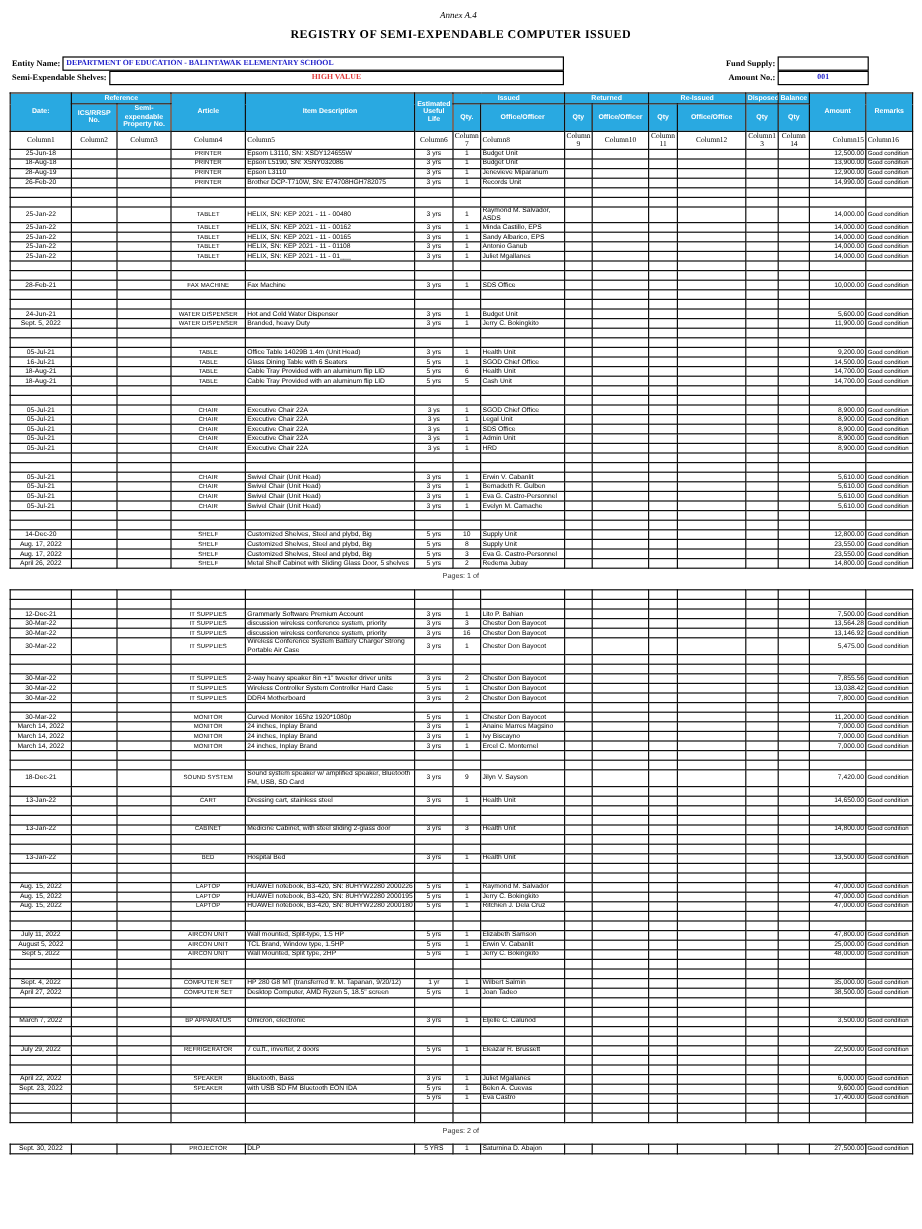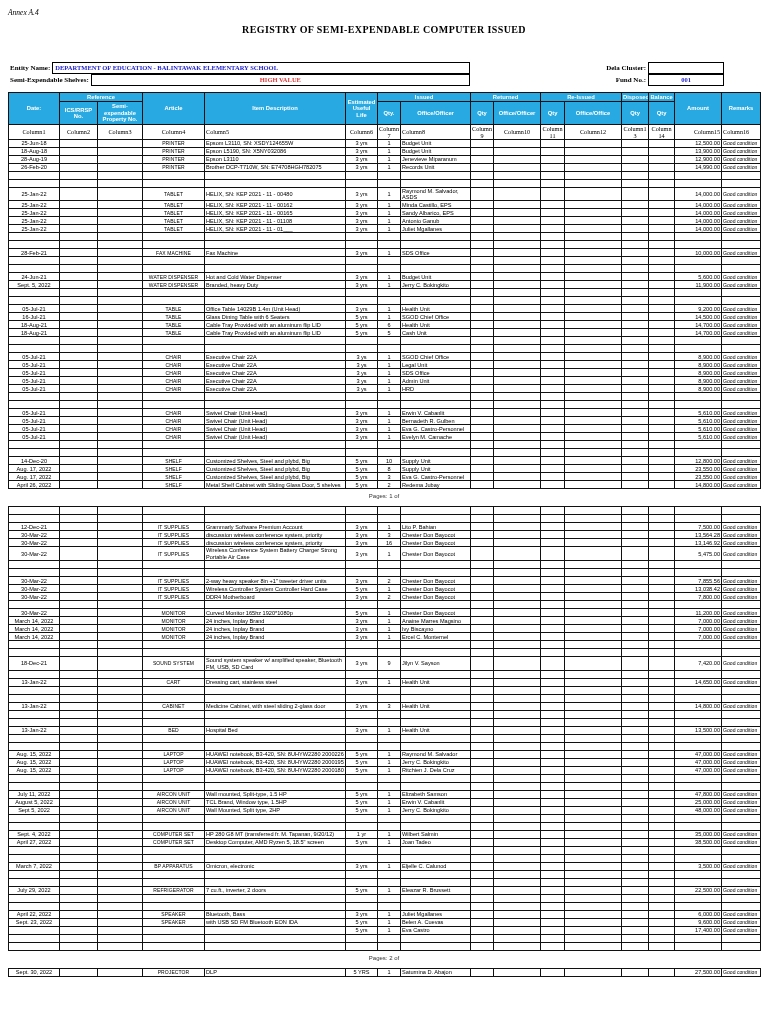--- a/index.html
+++ b/index.html
@@ -1,20 +1,20 @@
 <!DOCTYPE html>
 <html style="--hdr: #29a9e1; --blue: #2323cc; --red: #e03a3a;"><head>
 <meta charset="utf-8">
 <style>
   html,body{margin:0;padding:0;background:#fff;width:768px;height:1024px;overflow:hidden}
   .page{box-sizing:border-box;width:768px;height:1024px;padding:8px 8px 0 8px;
         font-family:"Liberation Serif",serif;color:#000}
-  .annex{text-align:left;font:italic 7.5px "Liberation Serif",serif;padding-right:4px}
+  .annex{text-align:center;font:italic 7.5px "Liberation Serif",serif;padding-right:4px}
   .title{text-align:center;font:bold 10px "Liberation Serif",serif;letter-spacing:.4px;margin-top:7px}
-  .meta{margin-top:27px;position:relative;height:26px}
+  .meta{margin-top:12px;position:relative;height:26px}
   .meta-left{position:absolute;left:2px;top:0;width:460px}
   .meta-row{display:flex;align-items:stretch;height:12px}
   .meta-lbl{font:bold 7px/12px "Liberation Serif",serif;white-space:nowrap;padding-right:2px}
   .meta-box{flex:1;border:1px solid #000;box-sizing:border-box;height:12px;
             font:bold 6.5px/10px "Liberation Serif",serif;padding:0 2px;overflow:hidden}
   .entity-val{color:var(--blue)}
   .hv{color:var(--red);text-align:center}
   .meta-right{position:absolute;right:34px;top:0;width:140px}
   .meta-right .meta-lbl{width:60px;text-align:right}
   .meta-right .meta-box{width:76px;flex:0 0 76px;text-align:center}
@@ -49,25 +49,25 @@
         <span class="meta-lbl">Entity Name:</span>
         <span class="meta-box entity-val">DEPARTMENT OF EDUCATION - BALINTAWAK ELEMENTARY SCHOOL</span>
       </div>
       <div class="meta-row">
         <span class="meta-lbl">Semi-Expendable Shelves:</span>
         <span class="meta-box hv">HIGH VALUE</span>
       </div>
     </div>
     <div class="meta-right">
       <div class="meta-row">
-        <span class="meta-lbl">Dela Cluster:</span>
+        <span class="meta-lbl">Fund Supply:</span>
         <span class="meta-box"></span>
       </div>
       <div class="meta-row">
-        <span class="meta-lbl">Fund No.:</span>
+        <span class="meta-lbl">Amount No.:</span>
         <span class="meta-box sheet-val">001</span>
       </div>
     </div>
   </div>
 
   <table class="tbl">
     <colgroup>
       <col class="c1">
         <col class="c2">
         <col class="c3">

